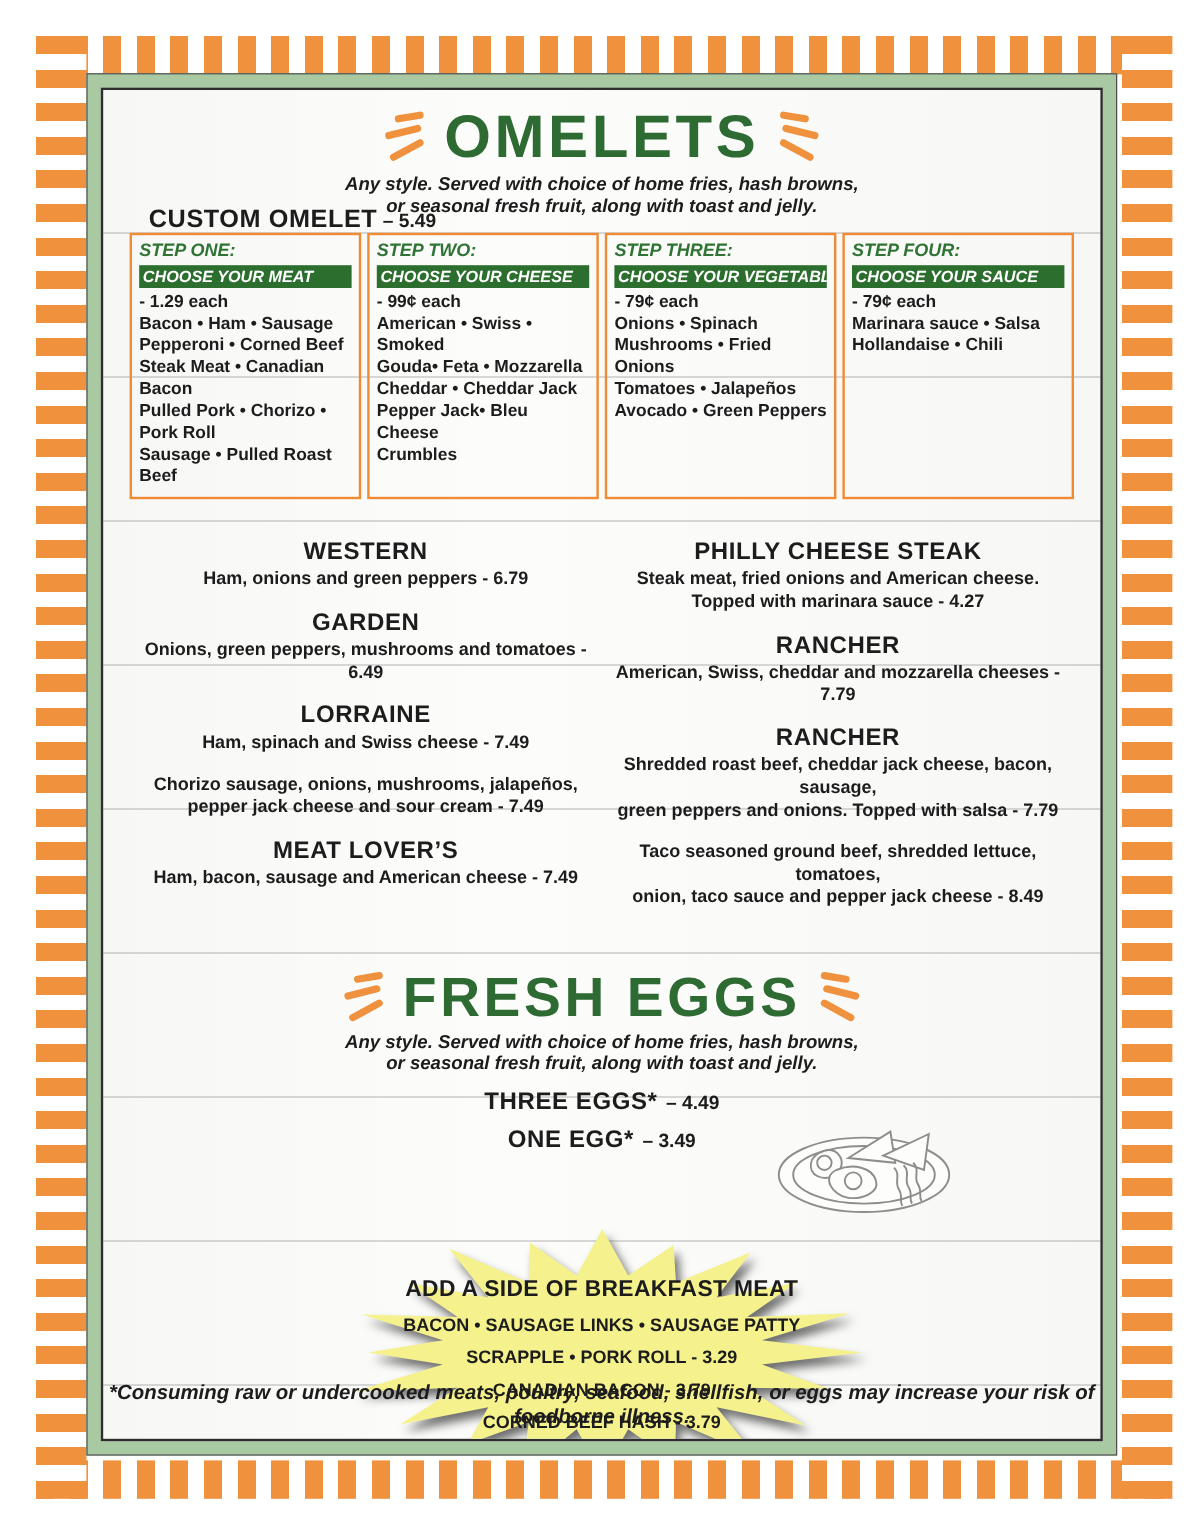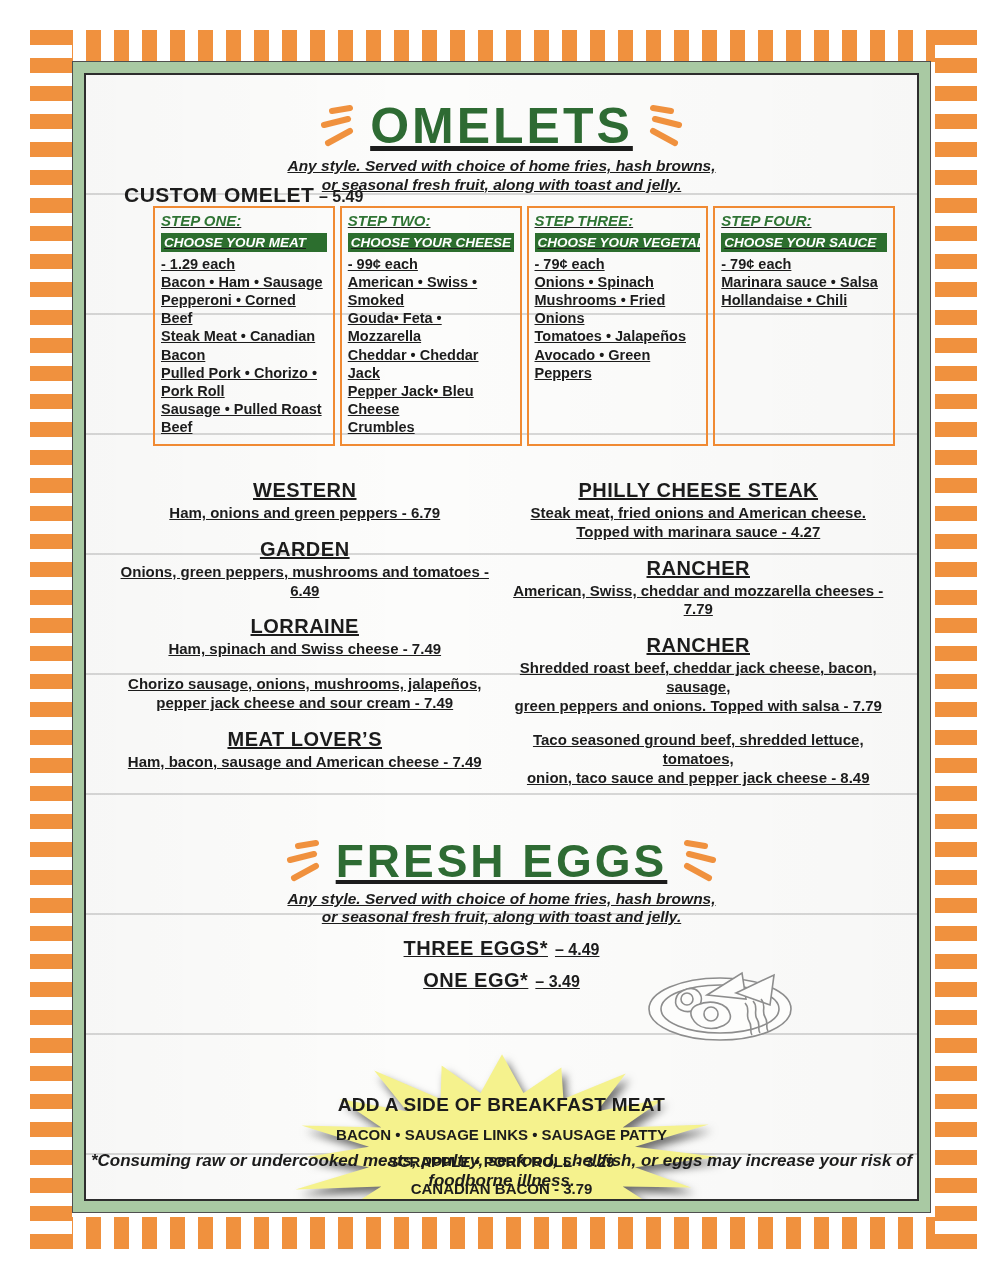--- a/index.html
+++ b/index.html
@@ -18,39 +18,39 @@
     background:repeating-linear-gradient(180deg,var(--stripe-orange,#F0913E) 0 15px,#fff 15px 28px);}
 
   
   .panel{position:absolute;left:72px;right:69px;top:61px;bottom:62px;box-sizing:border-box;
     background:var(--frame-green,#A9C9A3);border:1px solid #4f4f4f;padding:11px;}
   .panel-inner{position:relative;height:100%;box-sizing:border-box;border:2px solid #2d2d2d;
     background-color:#fcfcfb;
     background-image:
       repeating-linear-gradient(180deg,rgba(120,120,120,0) 0 118px,rgba(120,120,120,.28) 118px 120px),
       linear-gradient(90deg,rgba(0,0,0,.02),rgba(0,0,0,0) 40%,rgba(0,0,0,.02));
-    padding:12px 22px;overflow:hidden;text-decoration:underline;}
+    padding:0 22px;overflow:hidden;}
 
   
   .title-row{display:flex;align-items:center;justify-content:center;gap:14px;padding-top:14px;}
   .fresh .title-row{padding-top:34px;}
   h1.big{margin:0;font-size:50px;font-weight:bold;letter-spacing:3px;line-height:1;
     color:var(--title-green,#2E6B33);}
   .fresh h1.big{font-size:46px;}
   .rays{width:40px;height:46px;flex:0 0 auto;}
   .rays.flip{transform:scaleX(-1);}
   .subtitle{margin:6px 0 0;text-align:center;font-size:15.5px;font-weight:bold;font-style:italic;
     line-height:1.2;white-space:pre-line;}
 
   .custom-omelet{position:absolute;left:16px;top:96px;white-space:nowrap;}
   .co-name{font-size:21px;font-weight:bold;letter-spacing:.5px;}
   .co-price{font-size:16px;font-weight:bold;}
 
   
-  .steps{display:flex;gap:5px;margin-top:12px;margin-left:45px;}
+  .steps{display:flex;gap:5px;margin-top:12px;}
   .step-box{flex:1 1 0;min-width:0;border:2px solid var(--step-orange,#F08A33);padding:4px 6px 8px;}
   .step-label{color:var(--step-green,#2F7434);font-weight:bold;font-style:italic;font-size:15px;line-height:1.25;}
   .step-bar{background:var(--bar-green,#2C6E2E);color:#fff;font-weight:bold;font-style:italic;
     font-size:13.5px;line-height:19px;padding:0 3px;margin:2px 0 3px;white-space:nowrap;overflow:hidden;}
   .step-price,.step-items{font-weight:bold;font-size:14.5px;line-height:1.25;white-space:pre-line;}
 
   
   .cols{display:flex;margin-top:18px;}
   .col{flex:1;text-align:center;}
   .menu-item{margin-bottom:16px;}

